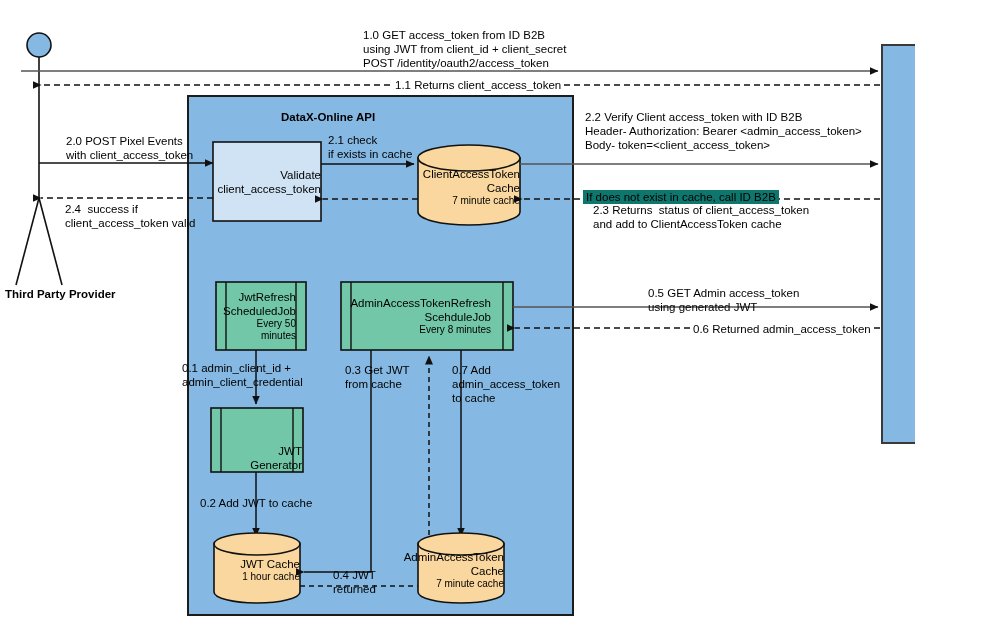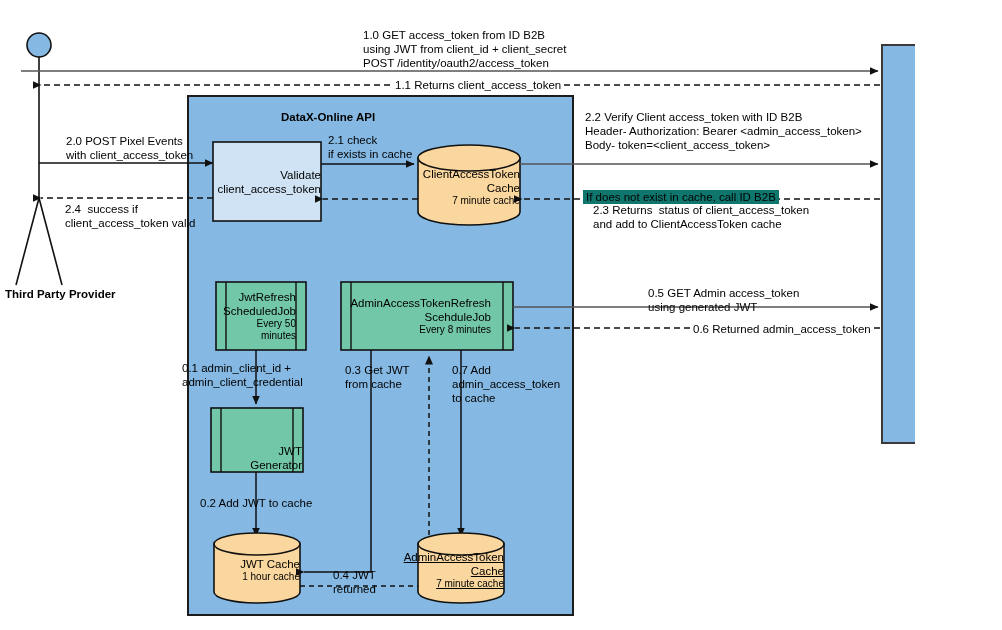--- a/index.html
+++ b/index.html
@@ -222,19 +222,19 @@
   <div class="node-text" style="left:230px; top:408px; width:72px; height:64px;margin-top:18px;">
     <span>JWT</span>
     <span>Generator</span>
   </div>
 
   <div class="node-text" style="left:214px; top:548px; width:86px; height:44px;">
     <span>JWT Cache</span>
     <span class="small">1 hour cache</span>
   </div>
 
-  <div class="node-text" style="left:418px; top:546px; width:86px; height:48px;text-decoration:underline;">
+  <div class="node-text" style="left:418px; top:546px; width:86px; height:48px;">
     <span>AdminAccessToken</span>
     <span>Cache</span>
     <span class="small">7 minute cache</span>
   </div>
 
 </div>
 
 </body></html>

